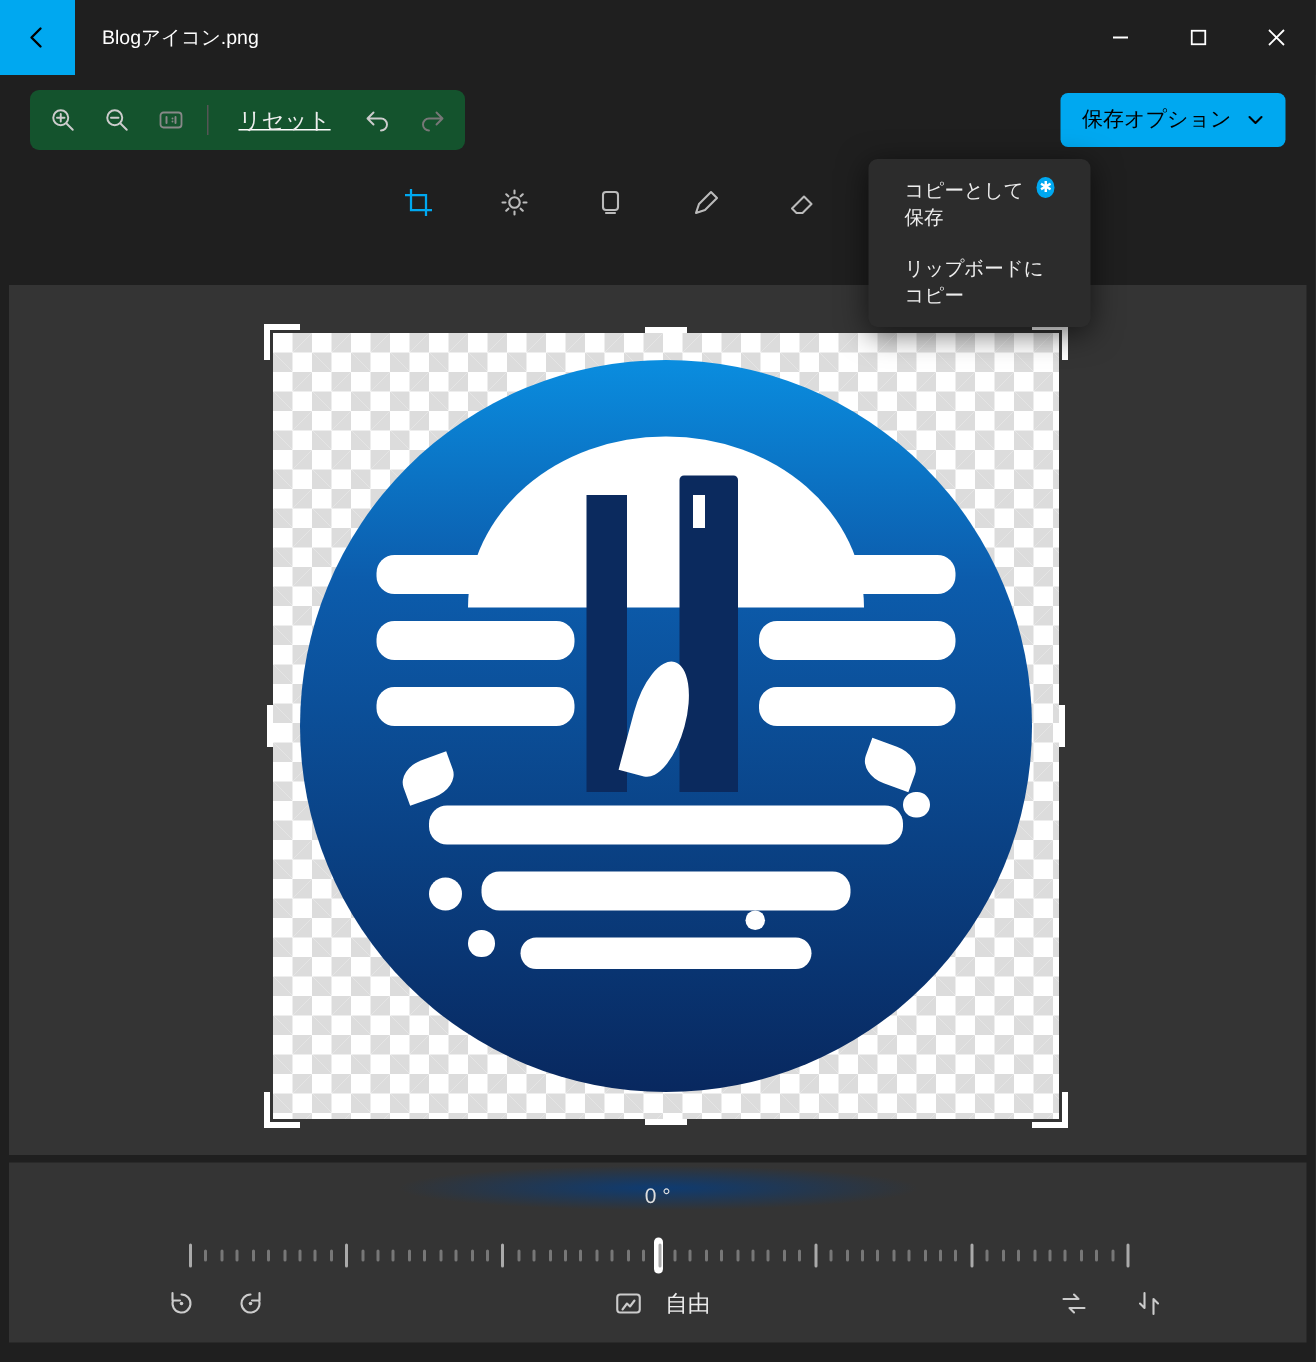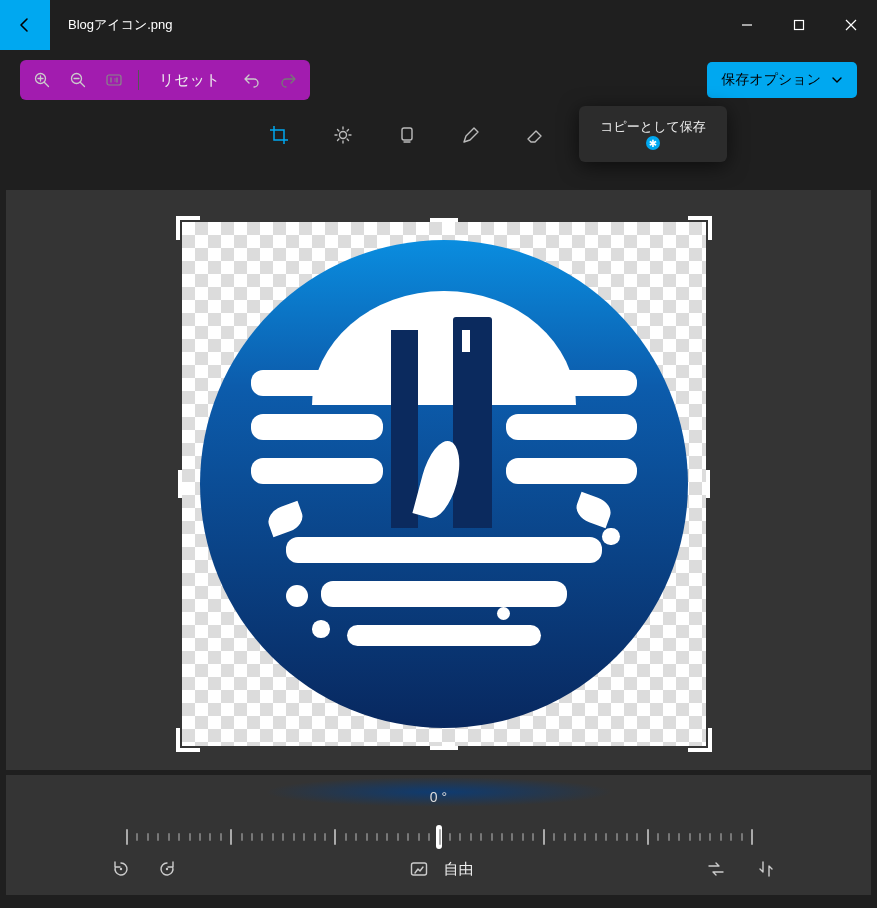--- a/index.html
+++ b/index.html
@@ -48,24 +48,25 @@
     height: 60px;
     display: flex;
     align-items: center;
     padding: 0 20px;
     gap: 6px;
     position: relative;
   }
   .tool-group {
     display: flex;
     align-items: center;
-    background: #a21caf;
+    background: #14532d;
     border-radius: 6px;
     padding: 4px;
     height: 40px;
+    text-decoration: underline;
   }
   .tool-icon-btn {
     width: 36px; height: 32px;
     display: flex; align-items: center; justify-content: center;
     color: #ccc;
     border-radius: 4px;
     cursor: pointer;
   }
   .tool-divider {
     width: 1px; height: 20px;
@@ -114,28 +115,27 @@
     top: 56px;
     right: 150px;
     width: 148px;
     background: #2c2c2c;
     border-radius: 6px;
     box-shadow: 0 4px 20px rgba(0,0,0,.6);
     padding: 4px 0;
     z-index: 100;
   }
   .dd-item {
-    padding: 8px 12px;
+    padding: 8px 24px;
     font-size: 13px;
     color: #eee;
     display: flex;
-    align-items: center;
+    align-items: flex-start;
     justify-content: space-between;
     cursor: pointer;
-    flex-direction: column;
   }
   .dd-item .star {
     width: 14px; height: 14px;
     background: #00a8f0;
     border-radius: 50%;
     color: #fff;
     font-size: 10px;
     display: flex; align-items: center; justify-content: center;
   }
 
@@ -331,20 +331,23 @@
       <svg width="12" height="12" viewBox="0 0 12 12">
           <path d="M2 4l4 4 4-4" stroke="#000" stroke-width="1.4" fill="none" stroke-linecap="round" stroke-linejoin="round"></path>
         </svg>
     </div>
   </div>
 
   <div class="save-dropdown">
     <div class="dd-item">
       <span>コピーとして保存</span>
       <span class="star">✱</span>
+    </div>
+    <div class="dd-item">
+      <span>リップボードにコピー</span>
     </div>
   </div>
 </div>
 
 <div class="tool-strip">
   <div class="strip-btn active">
     <svg width="20" height="20" viewBox="0 0 20 20">
         <path d="M5 1v14h14M1 5h14v14" stroke="currentColor" stroke-width="1.5" fill="none"></path>
       </svg>
   </div>

